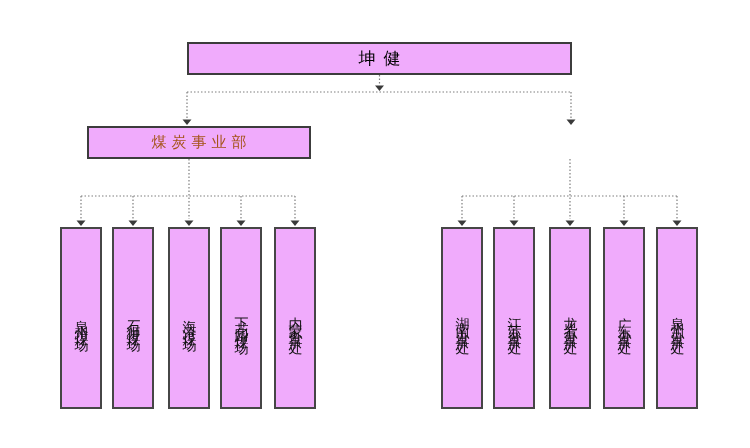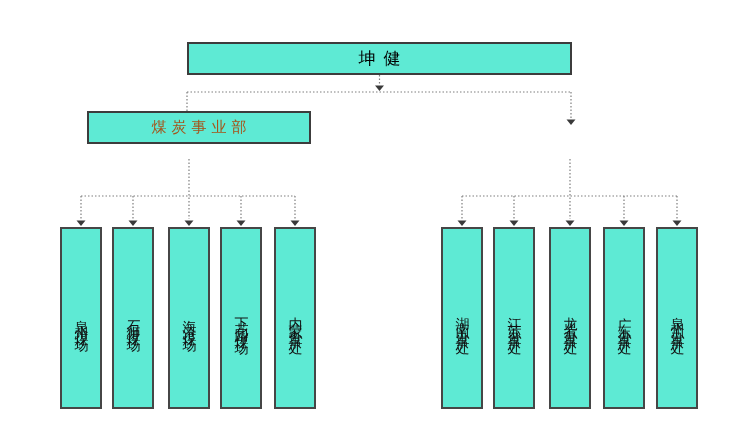--- a/index.html
+++ b/index.html
@@ -20,38 +20,38 @@
     position: absolute;
     left: 0;
     top: 0;
     width: 750px;
     height: 448px;
     pointer-events: none;
   }
   .box {
     position: absolute;
     box-sizing: border-box;
-    background: #5eead4;
+    background: #f0abfc;
     border: 2px solid #3c3c3c;
     display: flex;
     align-items: center;
     justify-content: center;
     text-align: center;
   }
   .root-box {
     left: 187px; top: 42px; width: 385px; height: 33px;
     font-size: 17px;
   }
   .root-box .lbl {
     letter-spacing: 8px;
     margin-right: -8px;
     white-space: nowrap;
   }
   .div-box {
-    top: 111px; height: 33px;
+    top: 126px; height: 33px;
     font-size: 15px;
     color: #a5541a;
   }
   .div-box .lbl {
     letter-spacing: 5px;
     margin-right: -5px;
     white-space: nowrap;
   }
   .div-box.coal   { left: 87px;  width: 224px; }
   .div-box.gypsum { left: 461px; width: 223px; }

